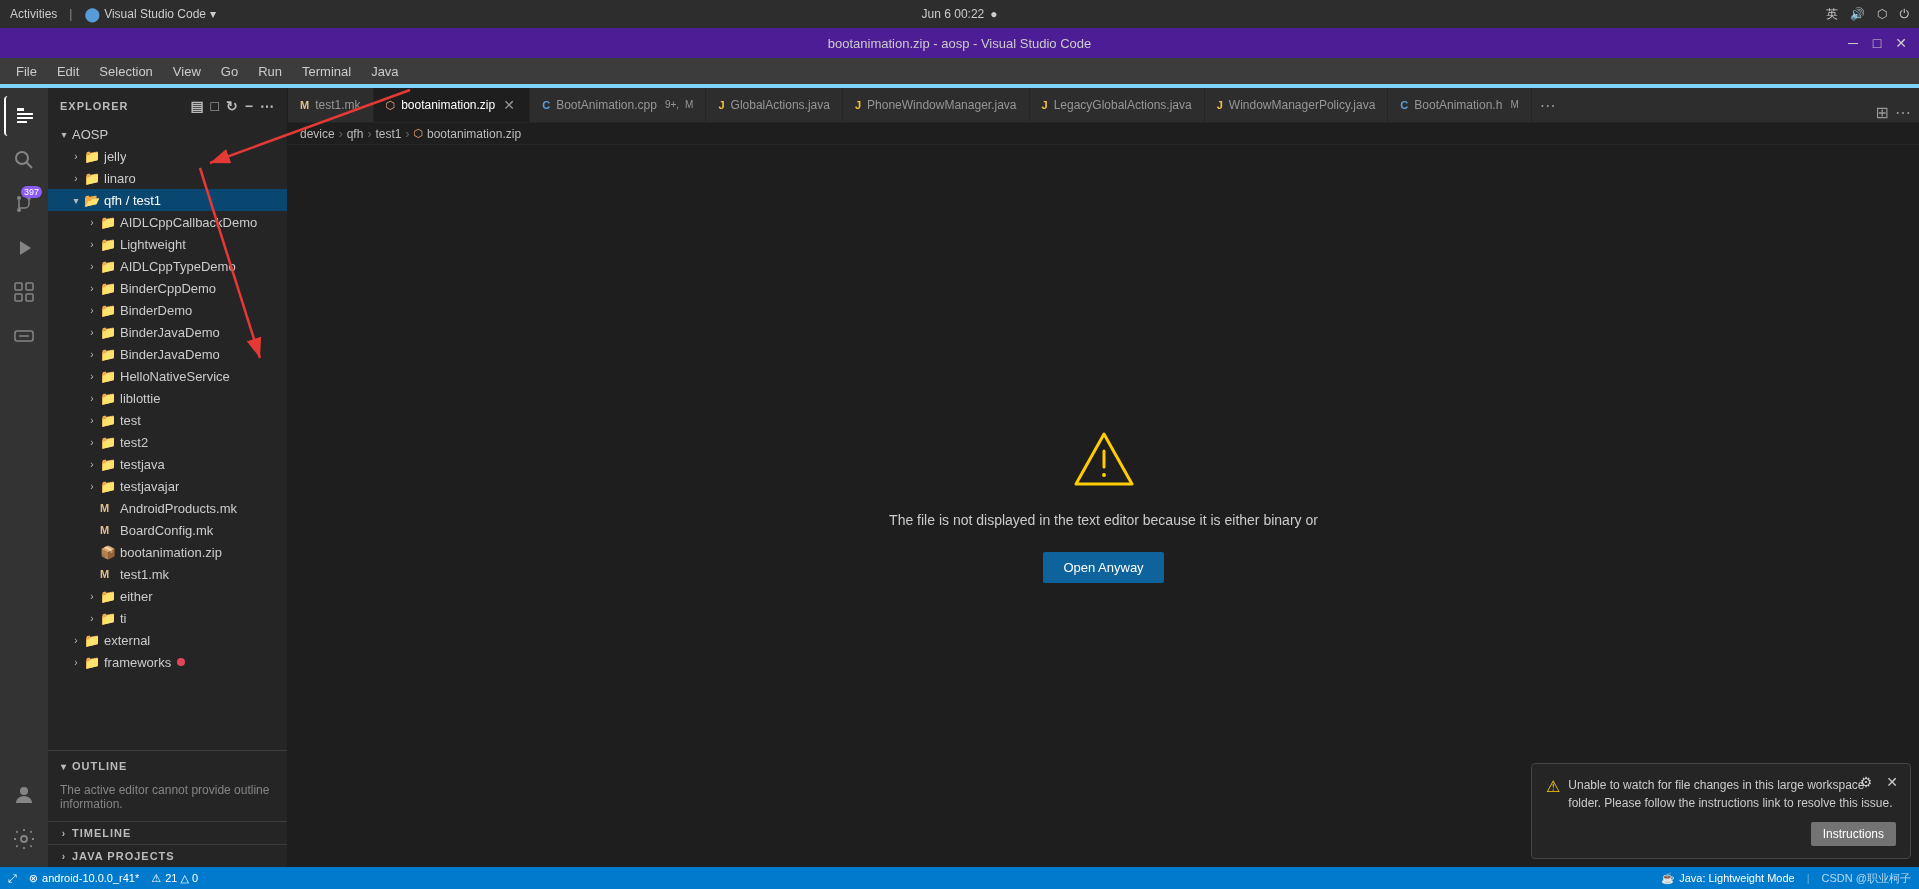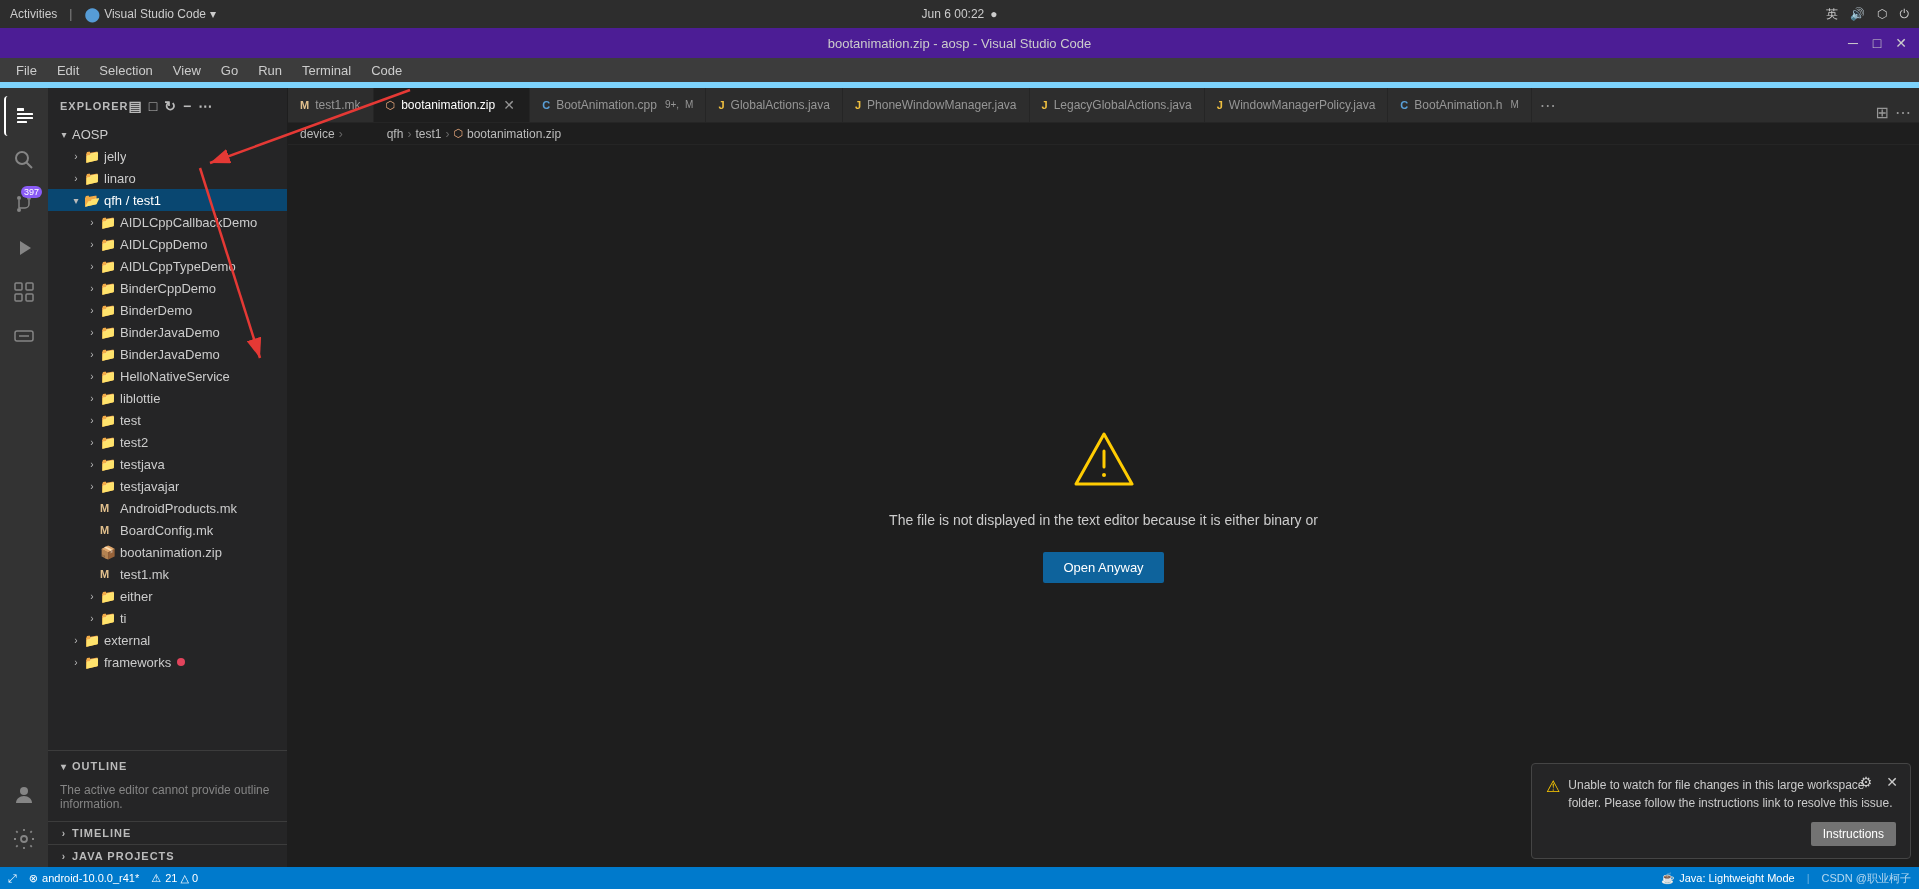--- a/index.html
+++ b/index.html
@@ -60,21 +60,21 @@
     }
 
     
     .menu-bar {
       height: 30px;
       background: #3c3c3c;
       display: flex;
       align-items: center;
       padding: 0 8px;
       gap: 4px;
-      border-bottom: 6px solid #7dd3fc;
+      border-bottom: 4px solid #7dd3fc;
     }
     .menu-item {
       padding: 4px 8px;
       color: #ccc;
       cursor: pointer;
       border-radius: 3px;
       font-size: 13px;
     }
 
     
@@ -133,21 +133,21 @@
       background: #252526;
       display: flex;
       flex-direction: column;
       overflow: hidden;
       border-right: 1px solid #1e1e1e;
     }
     .sidebar-header {
       height: 35px;
       display: flex;
       align-items: center;
-      justify-content: flex-start;
+      justify-content: space-between;
       padding: 12px 12px;
       color: #bbb;
       font-size: 11px;
       font-weight: 700;
       letter-spacing: 1px;
       text-transform: uppercase;
     }
     .sidebar-header-icons { display: flex; gap: 6px; color: #bbb; }
     .sidebar-header-icons span { cursor: pointer; font-size: 14px; }
 
@@ -483,21 +483,21 @@
   </div>
 
   <div class="menu-bar">
     <span class="menu-item">File</span>
     <span class="menu-item">Edit</span>
     <span class="menu-item">Selection</span>
     <span class="menu-item">View</span>
     <span class="menu-item">Go</span>
     <span class="menu-item">Run</span>
     <span class="menu-item">Terminal</span>
-    <span class="menu-item">Code</span>
+    <span class="menu-item">Java</span>
   </div>
 
   <div class="main-layout" style="position:relative;">
 
     <div class="activity-bar">
       <div class="activity-icon active" title="Explorer">
         <svg width="24" height="24" viewBox="0 0 24 24" fill="currentColor">
             <rect x="4" y="4" width="7" height="3" rx="0.5"></rect>
             <rect x="4" y="9" width="16" height="2" rx="0.5"></rect>
             <rect x="4" y="13" width="16" height="2" rx="0.5"></rect>
@@ -594,21 +594,21 @@
 
         <div class="tree-item" style="padding-left: 36px;">
           <span class="tree-arrow">›</span>
           <span class="tree-icon">📁</span>
           <span class="tree-label">AIDLCppCallbackDemo</span>
         </div>
 
         <div class="tree-item" style="padding-left: 36px;">
           <span class="tree-arrow">›</span>
           <span class="tree-icon">📁</span>
-          <span class="tree-label">AIDLCppDemo</span>
+          <span class="tree-label">Lightweight</span>
         </div>
 
         <div class="tree-item" style="padding-left: 36px;">
           <span class="tree-arrow">›</span>
           <span class="tree-icon">📁</span>
           <span class="tree-label">AIDLCppTypeDemo</span>
         </div>
 
         <div class="tree-item" style="padding-left: 36px;">
           <span class="tree-arrow">›</span>
@@ -796,21 +796,21 @@
 
         <div style="margin-left:auto; display:flex; align-items:center; padding:0 8px;">
           <span style="color:#969696; cursor:pointer; font-size:16px;">⊞</span>
           <span style="color:#969696; cursor:pointer; font-size:16px; margin-left:6px;">⋯</span>
         </div>
       </div>
 
       <div class="breadcrumb">
         <span style="cursor:pointer;">device</span>
         <span class="breadcrumb-sep">›</span>
-        <span style="cursor:pointer;margin-left:40px;">qfh</span>
+        <span style="cursor:pointer;">qfh</span>
         <span class="breadcrumb-sep">›</span>
         <span style="cursor:pointer;">test1</span>
         <span class="breadcrumb-sep">›</span>
         <span style="display:inline-flex; align-items:center; gap:4px;">
           <span style="color:#e8a87c; font-size:11px;">⬡</span>
           <span style="cursor:pointer;">bootanimation.zip</span>
         </span>
       </div>
 
       <div class="editor-content">

